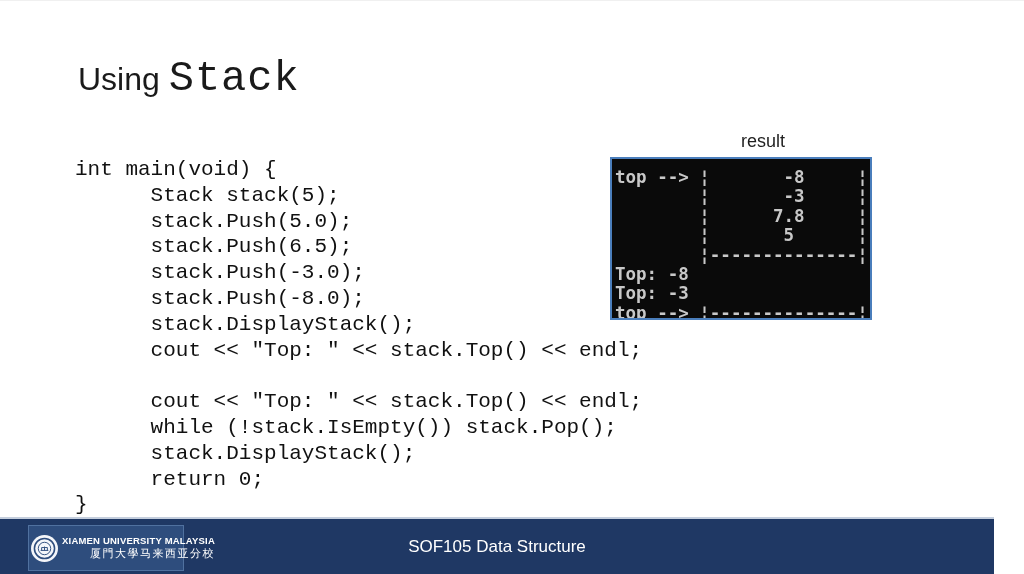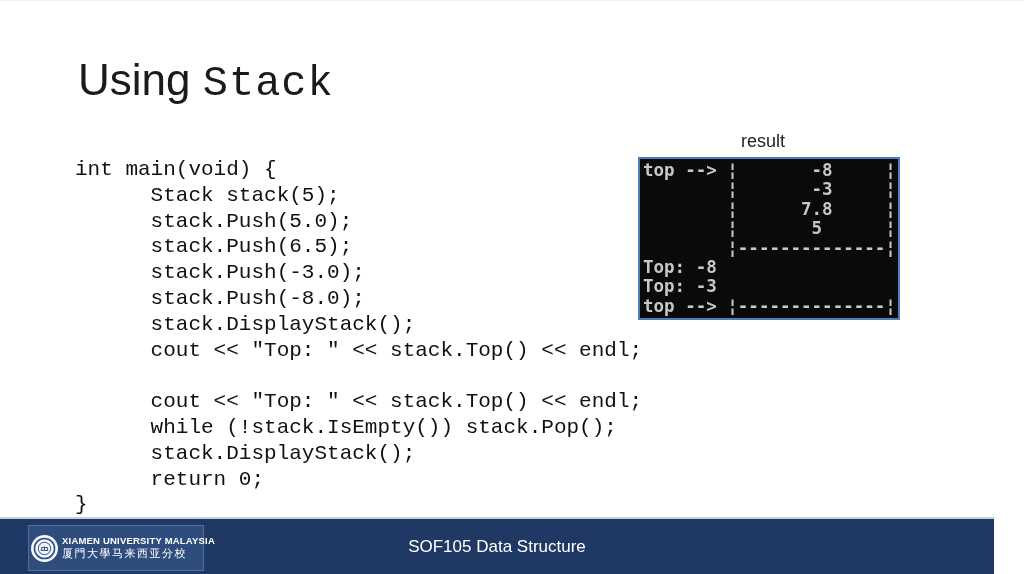--- a/index.html
+++ b/index.html
@@ -7,48 +7,48 @@
     --console-bg:#0a0a0a; --console-text:#c8c8c8; --ink:#1a1a1a;
   }
   *{box-sizing:border-box; margin:0; padding:0;}
   html,body{width:1024px;height:574px;}
   body{font-family:"Liberation Sans",sans-serif; background:#ffffff; position:relative;
        width:1024px; height:574px; overflow:hidden;}
   .slide{position:absolute; inset:0; background:#ffffff; border-top:1px solid #f0f0f0;}
 
   
   .title{position:absolute; left:78px; top:54px; color:var(--ink); white-space:nowrap;}
-  .title .t-sans{font-family:"Liberation Sans",sans-serif; font-weight:300; font-size:44px; letter-spacing:0px;}
+  .title .t-sans{font-family:"Liberation Sans",sans-serif; font-weight:300; font-size:32px; letter-spacing:0px;}
   .title .t-mono{font-family:"Liberation Mono","DejaVu Sans Mono",monospace; font-size:42px; font-weight:400; letter-spacing:1px;}
 
   
   .code{position:absolute; left:75px; top:156px; z-index:3;
         font-family:"Liberation Mono","DejaVu Sans Mono",monospace;
         font-size:21px; color:#111111;}
   .code-line{white-space:pre; height:25.8px; line-height:25.8px;}
 
   
   .result-wrap{position:absolute; left:610px; top:130px; width:306px; z-index:2;}
   .result-label{width:100%; text-align:center; font-size:18px; color:#1f1f1f;
                 font-family:"Liberation Sans",sans-serif; margin-bottom:5px;}
   .console{width:262px; height:163px; background:var(--console-bg);
-           border:2px solid var(--console-border); padding:2px 0 0 3px; overflow:hidden;margin-left:28px;}
+           border:2px solid var(--console-border); padding:9px 0 0 3px; overflow:hidden;}
   .console-line{white-space:pre; font-family:"DejaVu Sans Mono","Liberation Mono",monospace;
                 font-weight:bold; font-size:17.5px; line-height:19.4px; height:19.4px;
                 color:var(--console-text); letter-spacing:0px;}
 
   
   .footer{position:absolute; left:0; bottom:0; width:994px; height:57px;
           background:var(--navy); border-top:2px solid #c4cedd; z-index:1;}
   .footer-text{position:absolute; left:0; top:0; width:100%; height:100%;
                display:flex; align-items:center; justify-content:center;
                color:#ffffff; font-size:17px; font-family:"Liberation Sans",sans-serif;}
-  .logo-box{position:absolute; left:28px; top:524px; width:176px; height:46px;
+  .logo-box{position:absolute; left:28px; top:524px; width:156px; height:46px;
             background:var(--logo-box); border:1px solid #50719f; z-index:2;
-            display:flex; align-items:center;}
+            display:flex; align-items:center;text-align:right;}
   .emblem{width:27px; height:27px; border-radius:50%; background:#f4f6fa; margin-left:2px;
           flex:0 0 auto; display:flex; align-items:center; justify-content:center;}
   .logo-text{margin-left:4px; color:#ffffff; line-height:1.15; white-space:nowrap;}
   .logo-line1{font-size:9.5px; font-weight:bold; letter-spacing:0.2px;}
   .logo-line2{font-size:11px; letter-spacing:1.5px;}
 </style>
 </head>
 <body>
 
 <div class="slide">

